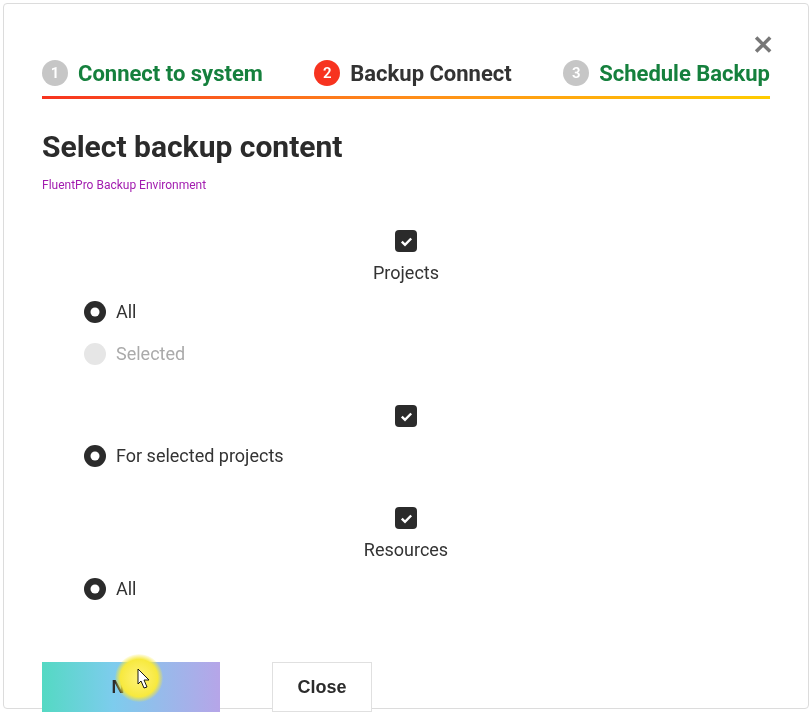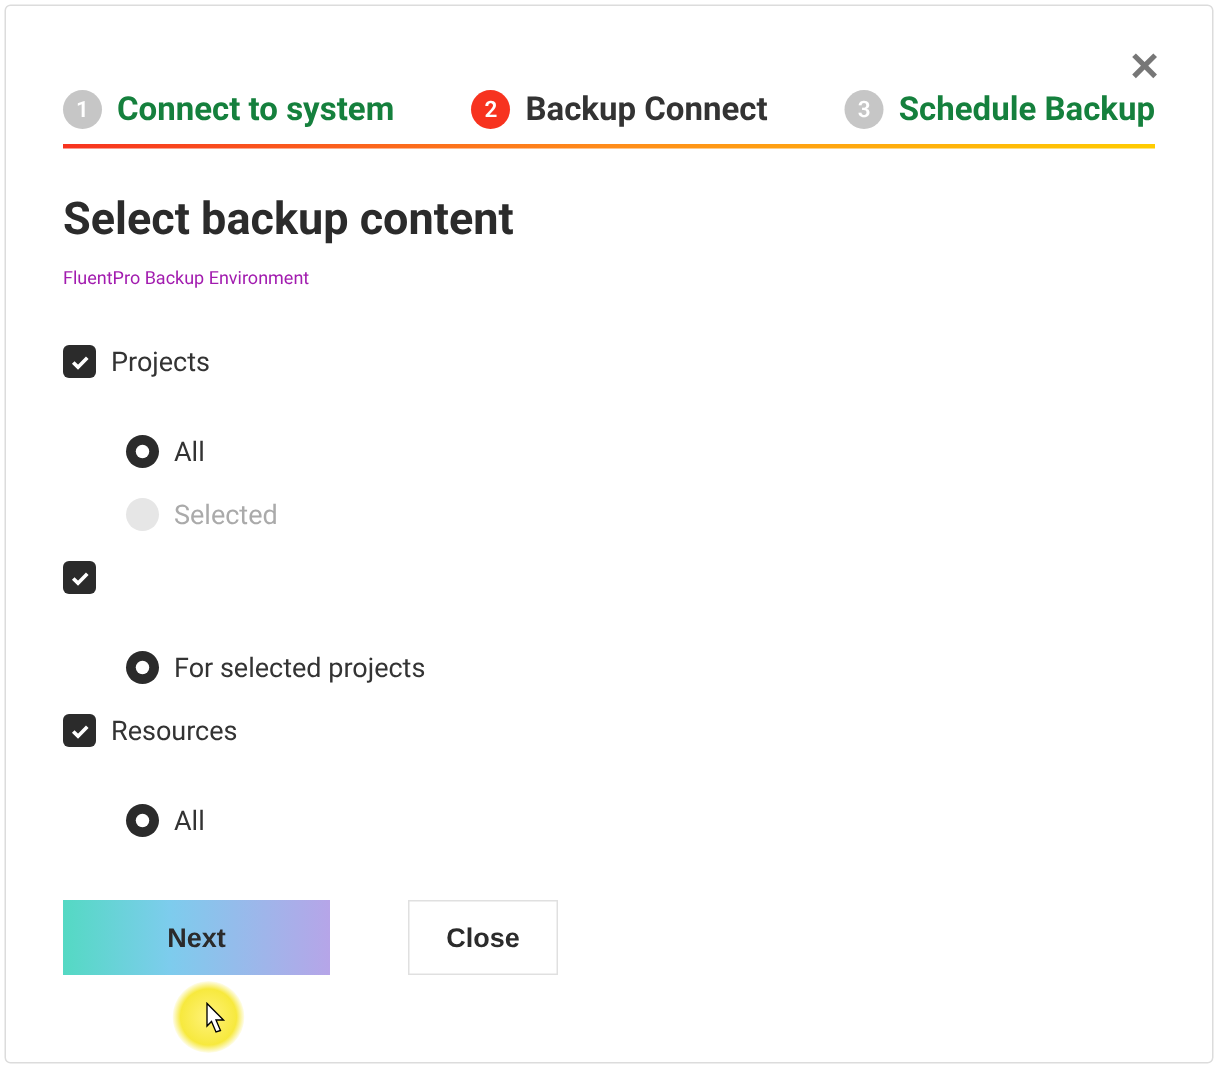--- a/index.html
+++ b/index.html
@@ -87,20 +87,21 @@
       color: #a21caf;
     }
     .content {
       margin-top: 38px;
     }
     .check-row {
       display: flex;
       align-items: center;
       gap: 10px;
       margin-bottom: 18px;
+      flex-direction: column;
     }
     .checkbox {
       width: 22px;
       height: 22px;
       border-radius: 4px;
       background: #2b2b2b;
       display: inline-flex;
       align-items: center;
       justify-content: center;
       cursor: pointer;
@@ -113,21 +114,21 @@
     .check-label {
       font-size: 18px;
       color: #333;
     }
     .radios {
       margin-left: 42px;
       margin-bottom: 20px;
     }
     .radio-row {
       display: flex;
-      align-items: flex-end;
+      align-items: flex-start;
       gap: 10px;
       height: 42px;
     }
     .radio {
       width: 22px;
       height: 22px;
       border-radius: 50%;
       background: #2b2b2b;
       position: relative;
       cursor: pointer;

